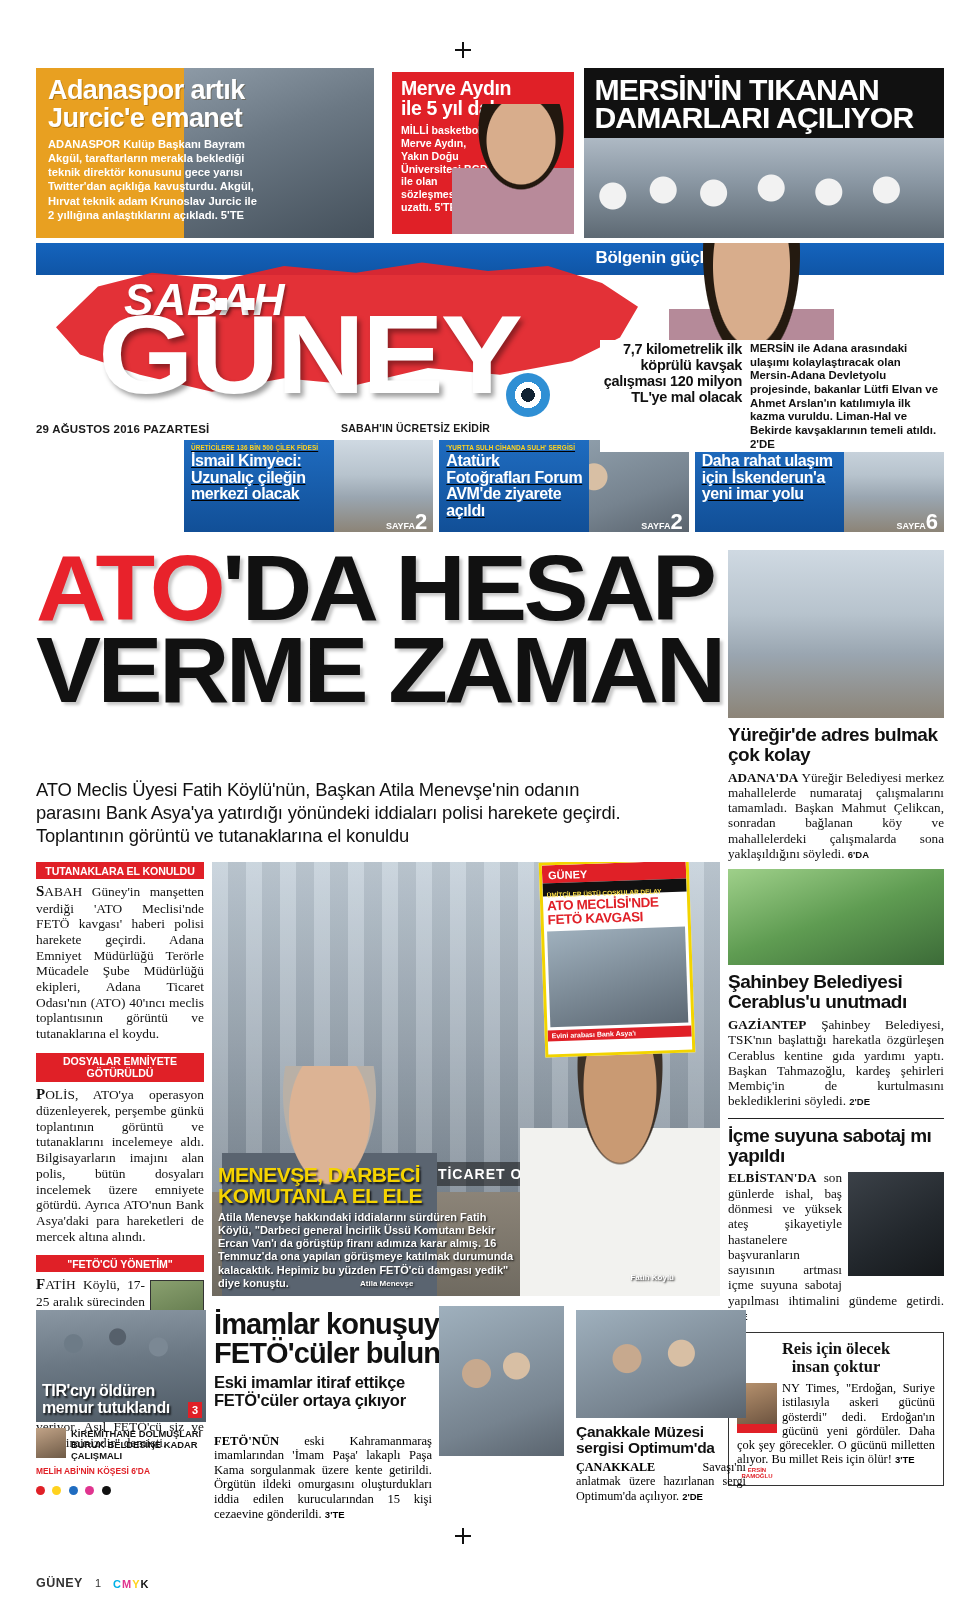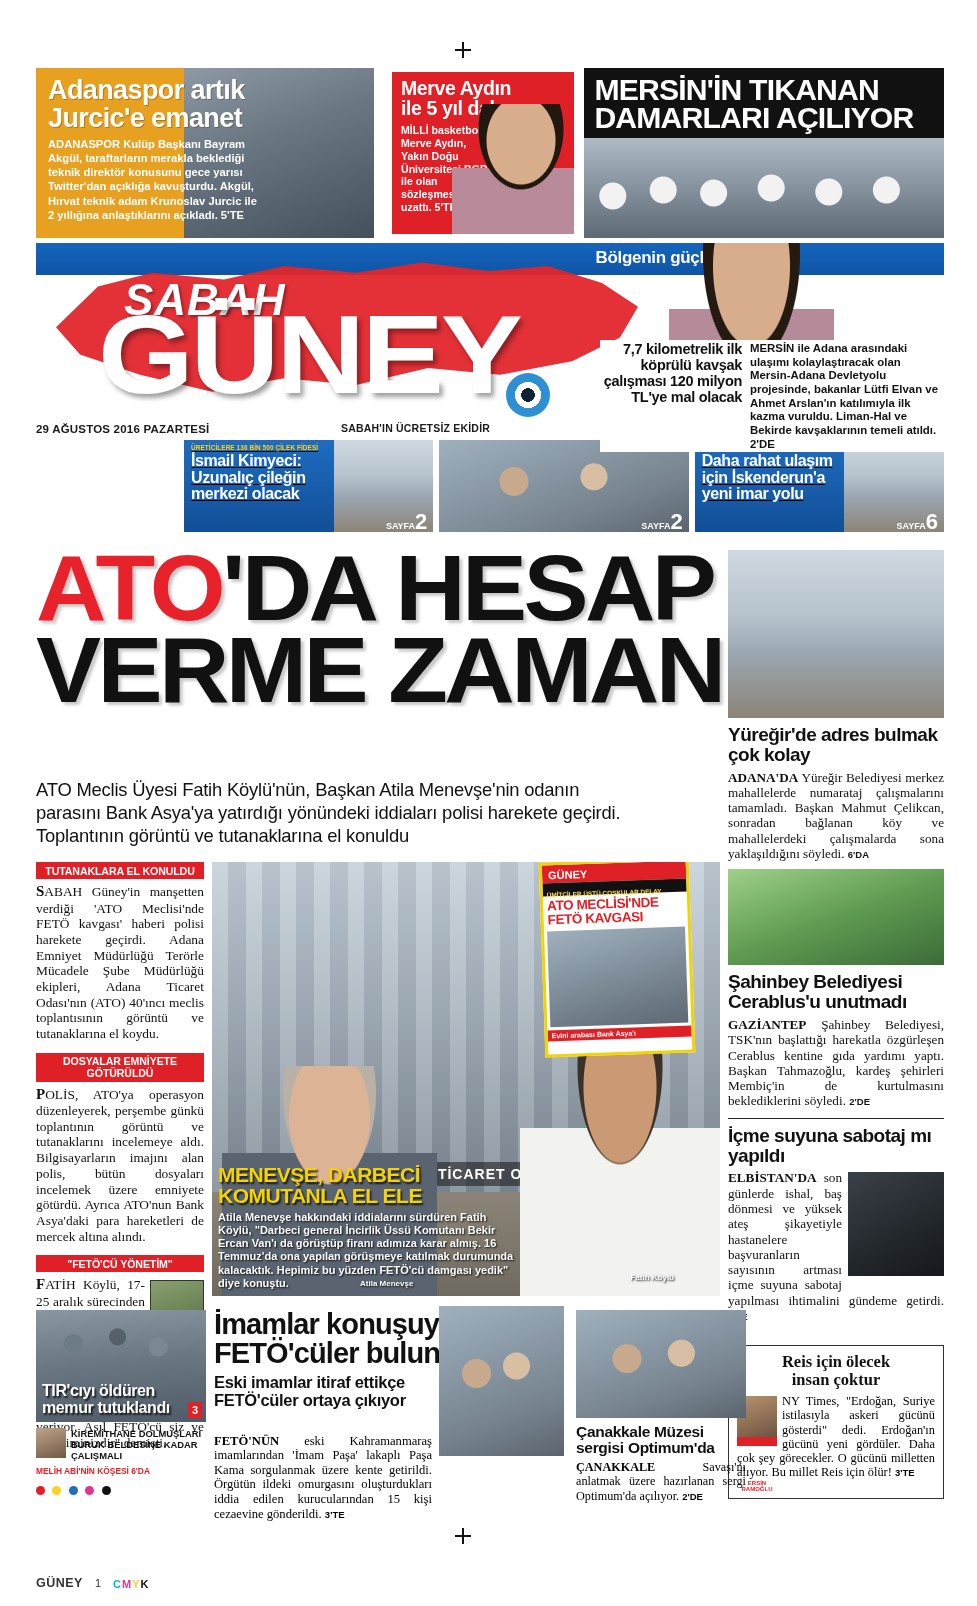--- a/index.html
+++ b/index.html
@@ -284,21 +284,21 @@
   }
   .sb-body {
     font-family: "Liberation Serif", serif;
     font-size: 13.2px; line-height: 1.16; color: #111; text-align: justify;
   }
   .sb-body .lead { font-weight: bold; }
   .sb-body .pg { font-family: "Liberation Sans", sans-serif; font-size: 9.5px; font-weight: bold; }
   .sb-rule { border-top: 1.4px solid #222; margin: 9px 0 7px; }
   .sb-inline-photo { width: 96px; height: 104px; float: right; margin: 2px 0 3px 6px; }
 
-  .reis-box { border: 1.2px solid #333; padding: 7px 8px 6px; margin-top: 22px; }
+  .reis-box { border: 1.2px solid #333; padding: 7px 8px 6px; margin-top: 9px; }
   .reis-box h5 {
     font-family: "Liberation Serif", serif;
     text-align: center; font-size: 16.5px; font-weight: bold; line-height: 1.08; color: #111;
   }
   .reis-box .rb-body {
     font-family: "Liberation Serif", serif;
     font-size: 12.4px; line-height: 1.15; margin-top: 5px; text-align: justify;
   }
   .reis-thumb {
     float: left; width: 40px; height: 50px; margin: 2px 5px 2px 0;
@@ -422,20 +422,24 @@
         <div class="kicker">ÜRETİCİLERE 136 BİN 500 ÇİLEK FİDESİ</div>
         <h4>İsmail Kimyeci: Uzunalıç çileğin merkezi olacak</h4>
       </div>
       <div class="pageno">
         <span>SAYFA</span><b>2</b>
       </div>
     </div>
 
     <div class="panel">
       <div class="pphoto photo people"></div>
+      <div class="ptext">
+        <div class="kicker">'YURTTA SULH CİHANDA SULH' SERGİSİ</div>
+        <h4>Atatürk Fotoğrafları Forum AVM'de ziyarete açıldı</h4>
+      </div>
       <div class="pageno">
         <span>SAYFA</span><b>2</b>
       </div>
     </div>
 
     <div class="panel">
       <div class="pphoto photo street"></div>
       <div class="ptext">
         <div class="kicker">TRAFİK SORUNUNU KÖKTEN ÇÖZECEK</div>
         <h4>Daha rahat ulaşım için İskenderun'a yeni imar yolu</h4>

